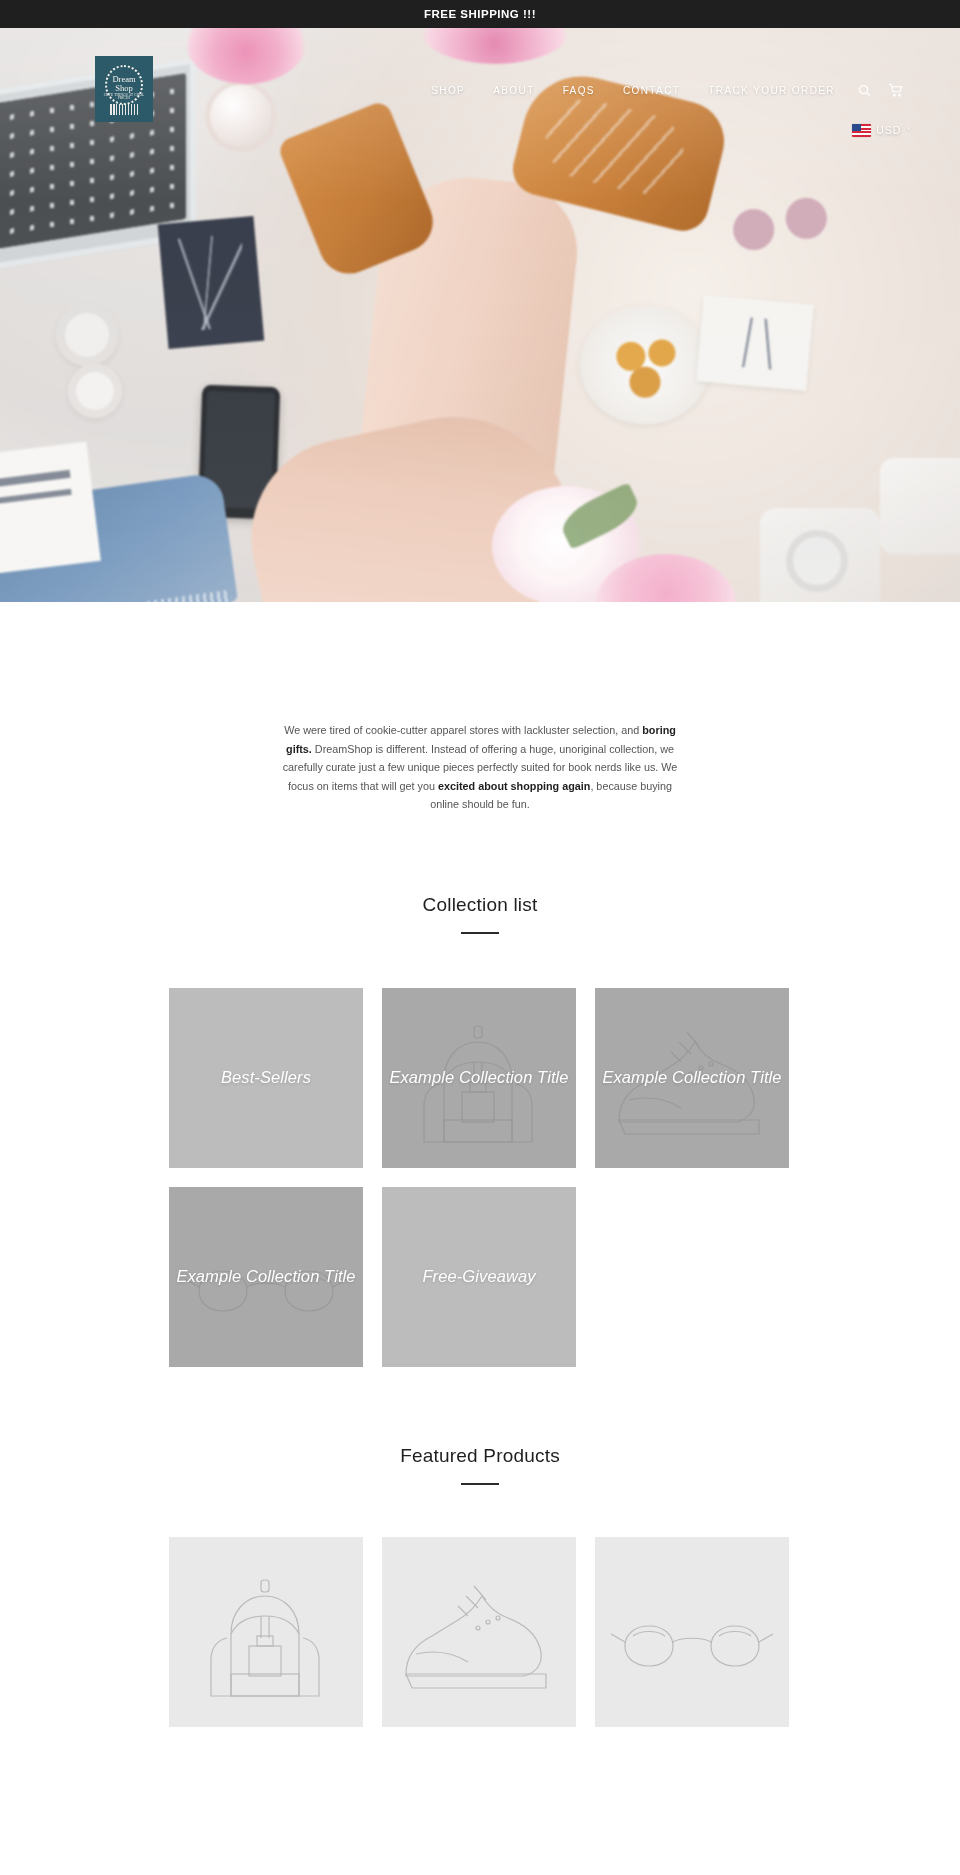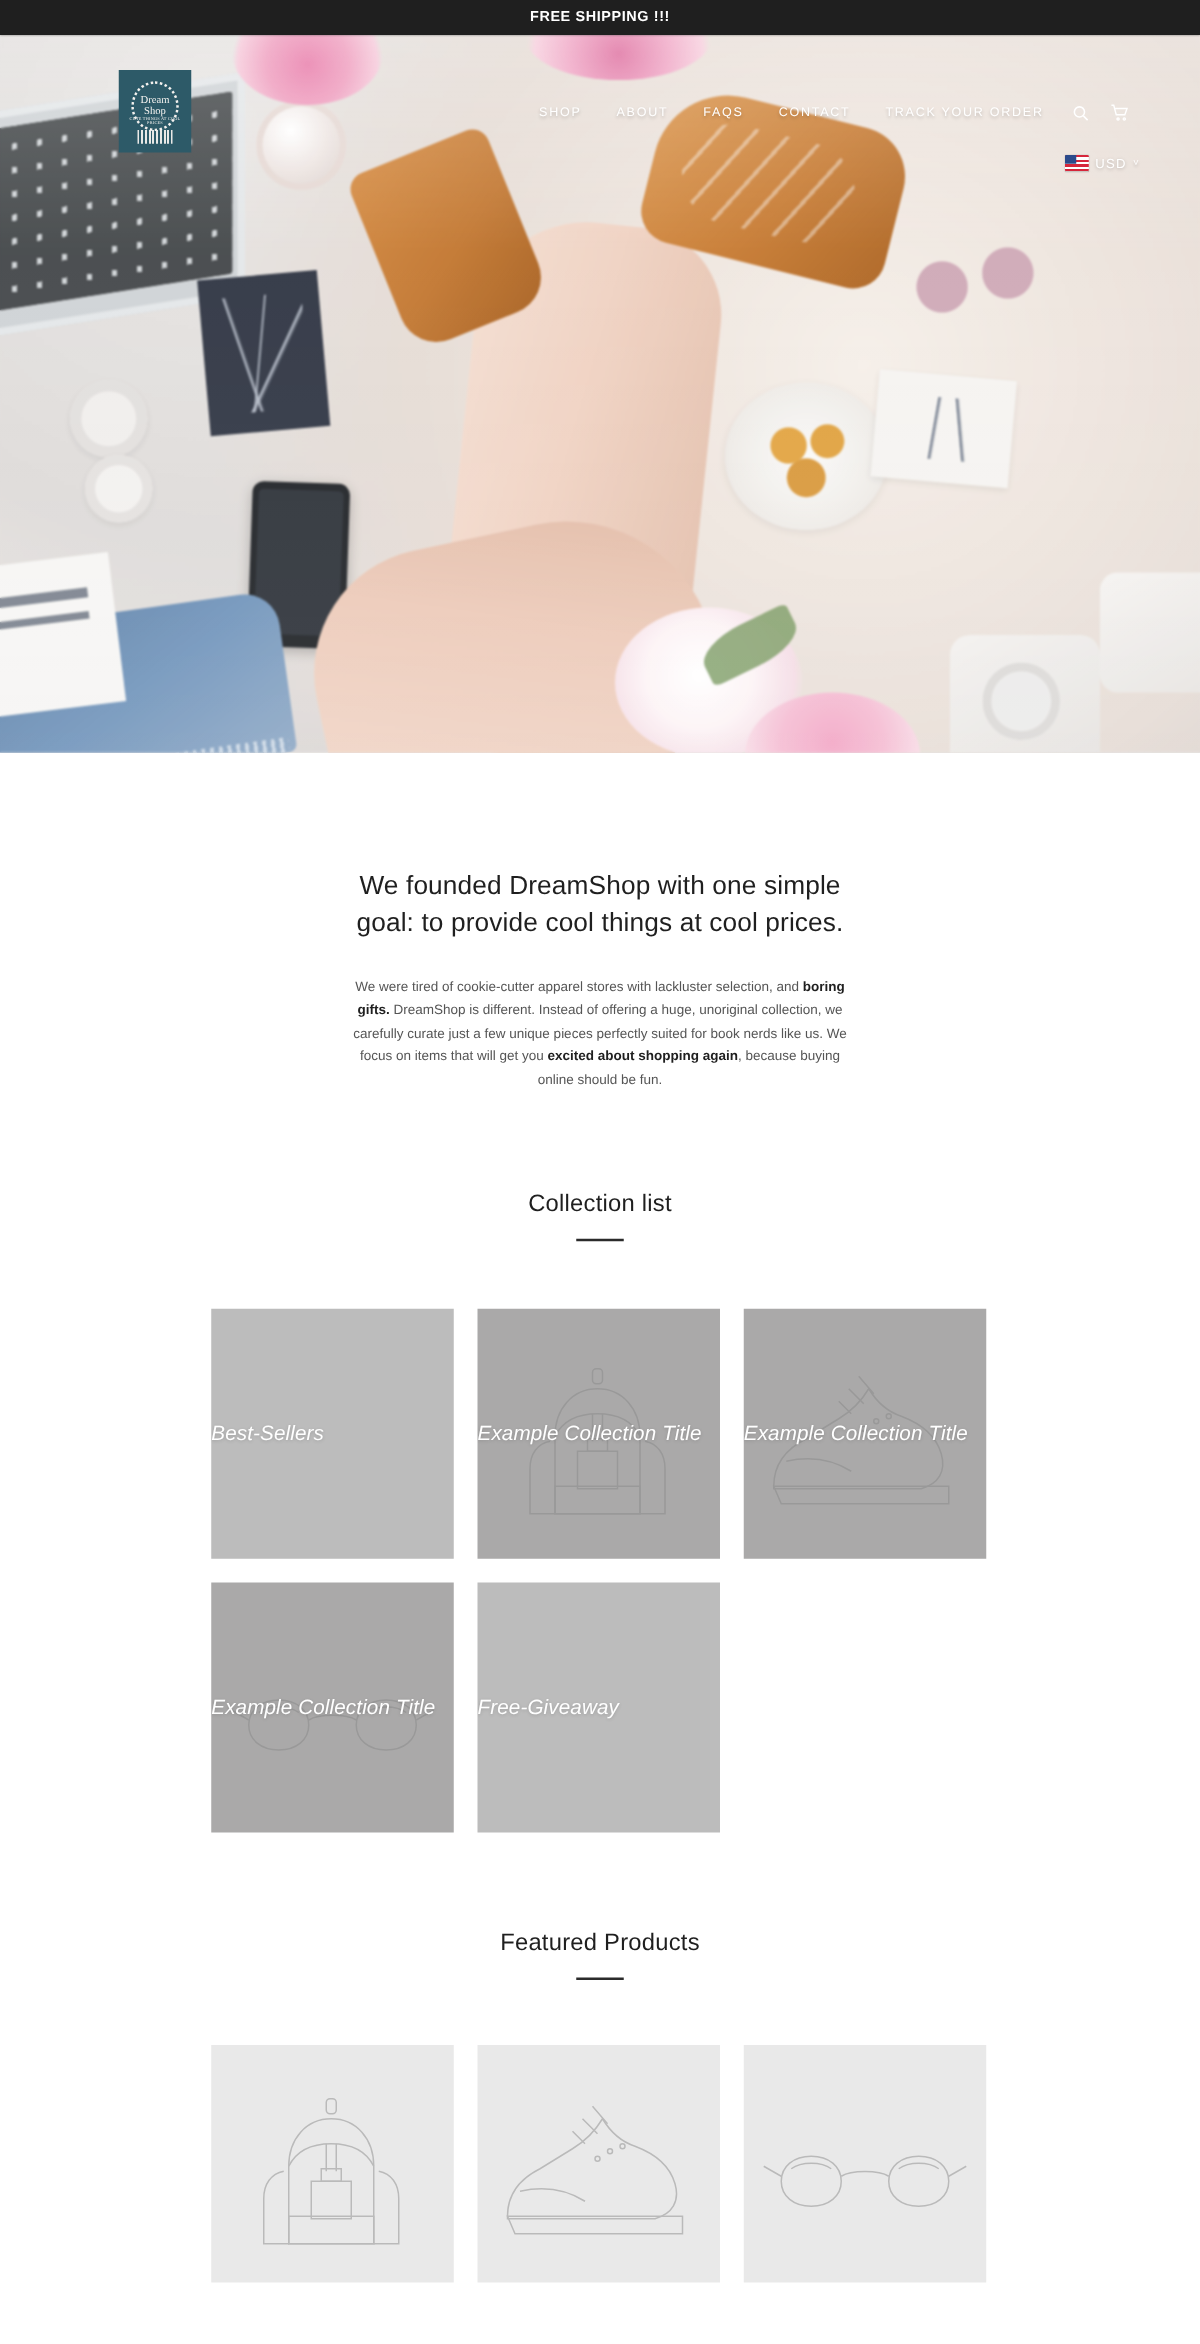--- a/index.html
+++ b/index.html
@@ -170,21 +170,21 @@
     position:absolute; right:48px; top:55px; display:flex; align-items:center; gap:0;
   }
   .nav a{
     color:#fff; text-decoration:none; font-size:10px; letter-spacing:1.4px;
     padding:0 14px; text-shadow:0 1px 3px rgba(0,0,0,.22); white-space:nowrap;
   }
   .nav .icon-btn{ padding:0 8px; display:flex; align-items:center; }
   .nav svg{ display:block; }
 
   .currency{
-    position:absolute; right:48px; top:96px; display:flex; align-items:center; gap:5px;
+    position:absolute; right:48px; top:96px; display:flex; align-items:flex-start; gap:5px;
     color:#fff; font-size:10.5px; letter-spacing:1px; text-shadow:0 1px 3px rgba(0,0,0,.25);
   }
   .flag{ width:19px; height:13px; position:relative; overflow:hidden; border-radius:1px;
          background:repeating-linear-gradient(to bottom,#d6263b 0 1.85px,#fff 1.85px 3.7px);
          box-shadow:0 0 1px rgba(0,0,0,.35); }
   .flag:after{ content:""; position:absolute; left:0; top:0; width:8.5px; height:7px; background:#2b4a8b; }
   .chev{ font-size:8px; opacity:.95; }
 
   
   .hero-copy{ position:absolute; left:0; right:0; top:236px; text-align:center; z-index:5; }
@@ -216,22 +216,22 @@
     margin:0; font-size:19px; font-weight:400; color:#1f1f1f; letter-spacing:.2px;
   }
   .rule{ width:38px; height:2px; background:#2b2b2b; margin:16px auto 0; }
 
   .collections{ margin-top:80px; }
   .grid{
     width:622px; margin:54px auto 0;
     display:grid; grid-template-columns:repeat(3,194px); gap:19px 19px;
   }
   .tile{
-    position:relative; height:200px; background:#bcbcbc; overflow:hidden;
-    display:flex; align-items:center; justify-content:flex-start; cursor:pointer;
+    position:relative; height:180px; background:#bcbcbc; overflow:hidden;
+    display:flex; align-items:center; justify-content:center; cursor:pointer;
   }
   .tile.dark{ background:#aaa9a9; }
   .tile .art{ position:absolute; inset:0; opacity:.55; }
   .tile .art svg{ width:100%; height:100%; }
   .tile .label{
     position:relative; z-index:2; color:#fff; font-style:italic; font-size:16.5px;
     line-height:1.28; text-align:center; letter-spacing:.1px;
     text-shadow:0 1px 3px rgba(0,0,0,.16);
   }
 
@@ -316,21 +316,20 @@
     <div class="currency">
       <span class="flag"></span>
       <span>USD</span>
       <span class="chev">˅</span>
     </div>
   </div>
 
 </section>
 
 <section class="intro">
-  <h2>We founded DreamShop with one simple goal: to provide cool things at cool prices.</h2>
   <p>
     <span>We were tired of cookie-cutter apparel stores with lackluster selection, and </span><b>boring gifts.</b><span> DreamShop is different. Instead of offering a huge, unoriginal collection, we carefully curate just a few unique pieces perfectly suited for book nerds like us. We focus on items that will get you </span><b>excited about shopping again</b><span>, because buying online should be fun.</span>
   </p>
 </section>
 
 <section class="collections">
   <div class="sec-head">
     <h3>Collection list</h3>
     <div class="rule"></div>
   </div>

